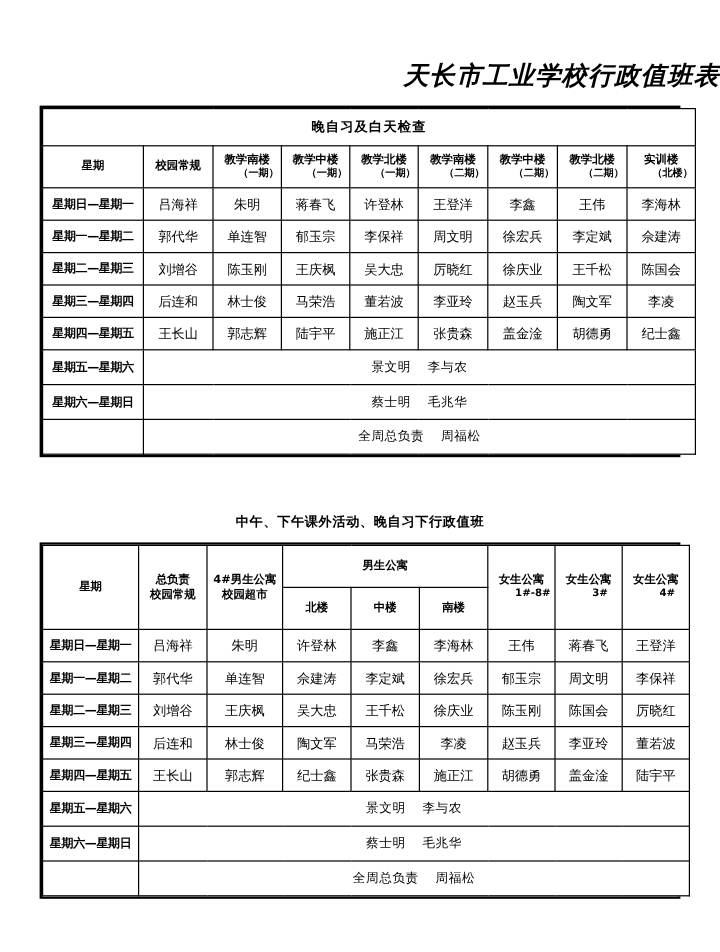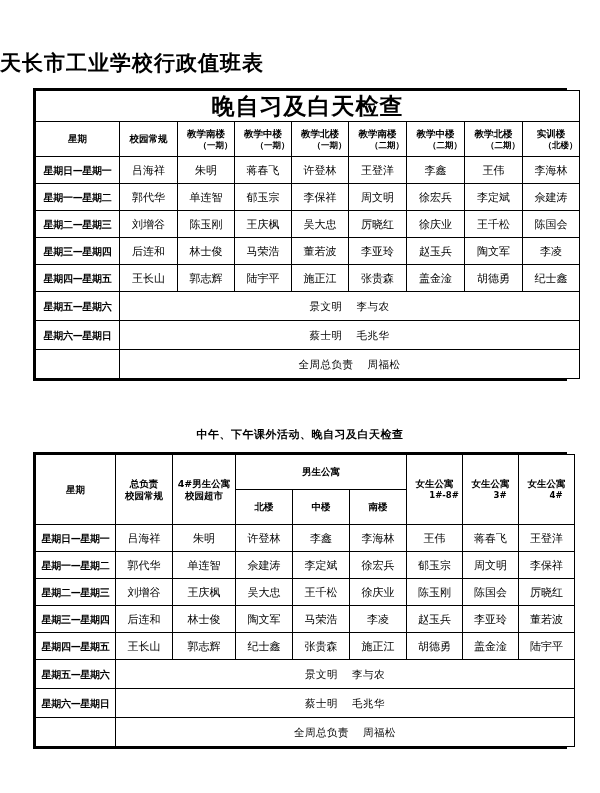--- a/index.html
+++ b/index.html
@@ -21,26 +21,27 @@
     position: relative;
     box-sizing: border-box;
   }
 
   
   .doc-title {
     position: absolute;
     left: 0;
     top: 50px;
     width: 600px;
-    text-align: left;
+    text-align: right;
     font-size: 21px;
     font-weight: bold;
     letter-spacing: 1px;
     line-height: 26px;
     font-family: "DejaVu Serif", "Liberation Serif", serif;
+    font-style: italic;
   }
 
   
   table.roster {
     border-collapse: collapse;
     table-layout: fixed;
     position: absolute;
     left: 33px;
     width: 534px;
     background: #fff;
@@ -48,21 +49,21 @@
   table.roster td {
     border: 1px solid #000;
     text-align: center;
     vertical-align: middle;
     font-size: 10.5px;
     line-height: 13px;
     padding: 0 1px;
     font-family: "DejaVu Sans", "Liberation Sans", sans-serif;
   }
   table.roster td.banner {
-    font-size: 23px;
+    font-size: 11px;
     font-weight: bold;
     height: 30px;
     letter-spacing: 1px;
     font-family: Liberation Sans, sans-serif;
   }
   table.roster td.hdr {
     font-weight: bold;
     font-size: 9.5px;
     line-height: 12px;
     height: 34px;
@@ -234,21 +235,21 @@
             <td class="spanwide" colspan="8">蔡士明<span class="gap"></span>毛兆华</td>
           </tr>
           <tr class="wide">
             <td class="daycell"></td>
             <td class="spanwide" colspan="8">全周总负责<span class="gap"></span>周福松</td>
           </tr>
         </tbody>
     </table>
   </div>
 
-  <div class="section-title" style="top:427px;">中午、下午课外活动、晚自习及白天检查</div>
+  <div class="section-title" style="top:427px;">中午、下午课外活动、晚自习下行政值班</div>
 
   <div class="outer-wrap" id="wrap2" style="top:452px;">
     <table class="roster t2" id="table2">
       <colgroup>
         <col class="c-day">
           <col class="c-reg">
           <col class="c-sup">
         <col class="c-dorm">
           <col class="c-dorm">
           <col class="c-dorm">

